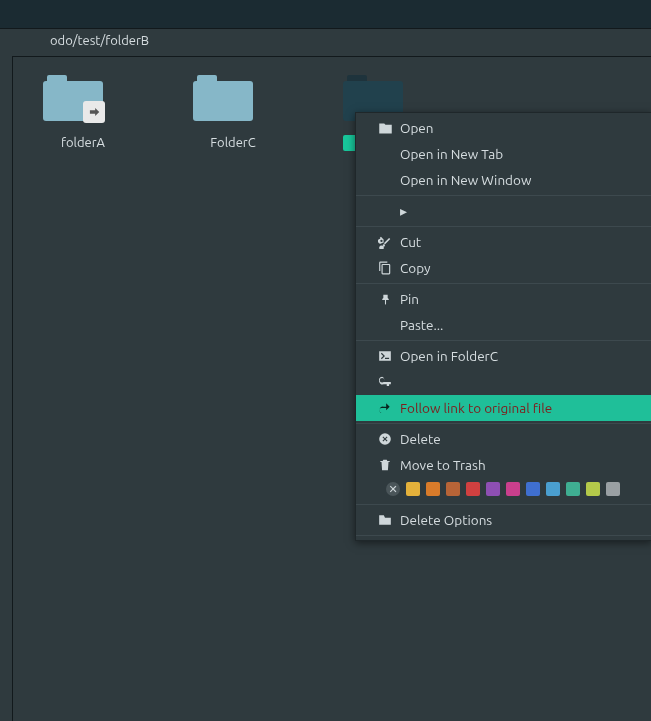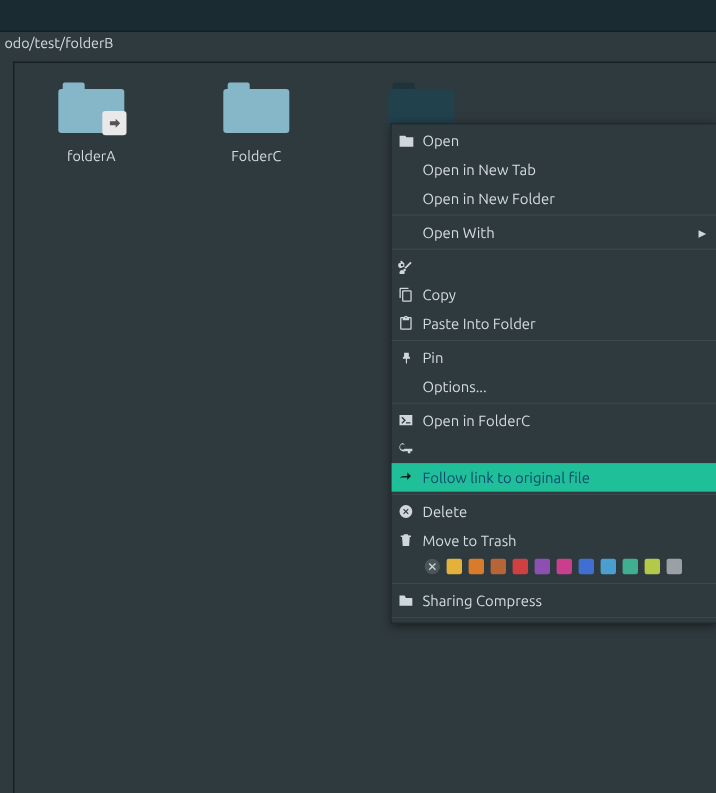--- a/index.html
+++ b/index.html
@@ -1,35 +1,35 @@
 <!DOCTYPE html>
 <html><head>
 <meta charset="utf-8">
 <style>
   html,body{margin:0;padding:0;width:651px;height:721px;background:#2f3a3e;font-family:"Ubuntu","Noto Sans",sans-serif;font-size:14px;color:#d6dde0;overflow:hidden;}
   .topbar{height:28px;background:#1b2b32;border-bottom:1px solid #12191c;}
-  .breadcrumb{height:22px;line-height:22px;padding:0 4px;color:#d6dde0;background:#2f3a3e;font-size:13px;}
+  .breadcrumb{height:22px;line-height:22px;padding:0 4px;color:#d6dde0;background:#2f3a3e;font-size:13px;margin-left:46px;}
   .content-frame{position:absolute;left:12px;top:56px;right:0;bottom:0;border:1px solid #12191c;border-right:none;border-bottom:none;background:#2f3a3e;}
   .icons{display:flex;gap:70px;padding:18px 30px;}
-  .item{display:flex;flex-direction:column;align-items:center;width:80px;}
+  .item{display:flex;flex-direction:column;width:80px;}
   .folder{width:60px;height:46px;position:relative;}
   .folder .tab{position:absolute;top:0;left:4px;width:20px;height:8px;background:#86b7c8;border-radius:2px 2px 0 0;}
   .folder .body{position:absolute;top:6px;left:0;width:60px;height:40px;background:#86b7c8;border-radius:3px;}
   .folder.dark .tab{background:#1e333c;}
   .folder.dark .body{background:#21414d;}
   .link-badge{position:absolute;bottom:-2px;right:-2px;width:22px;height:22px;background:#e9e9e9;border-radius:3px;display:flex;align-items:center;justify-content:center;color:#555;font-size:14px;}
   .label{margin-top:14px;font-size:13px;text-align:center;white-space:nowrap;}
   .label.sel{background:#18c79b;color:#072b22;padding:1px 4px;border-radius:2px;}
 
   .ctxmenu{position:absolute;left:355px;top:112px;width:296px;background:#2f3a3e;box-shadow:0 2px 8px rgba(0,0,0,.5);border:1px solid #1f272a;border-right:none;padding:2px 0;}
-  .mi{display:flex;align-items:center;height:26px;padding:0 10px 0 4px;color:#d6dde0;cursor:default;}
+  .mi{display:flex;align-items:center;height:26px;padding:0 10px 0 20px;color:#d6dde0;cursor:default;}
   .mi .ic{width:18px;height:18px;margin-right:6px;display:flex;align-items:center;justify-content:center;color:#cfd7da;}
   .mi .tx{flex:1;font-size:13.5px;white-space:nowrap;}
   .mi .sub{color:#cfd7da;}
-  .mi.hl{background:#1fbf99;color:#0c4a6e;}
+  .mi.hl{background:#1fbf99;color:#7f1d1d;}
   .mi.hl .ic{color:#08261f;}
   .sep{height:1px;background:#3d494e;margin:2px 0;}
   .colors{display:flex;align-items:center;gap:6px;padding:4px 10px 6px 30px;}
   .sw{width:14px;height:14px;border-radius:2px;}
   .sw.clear{background:#4a5559;display:flex;align-items:center;justify-content:center;color:#cfd7da;font-size:11px;border-radius:50%;}
   svg{display:block;}
 </style>
 </head>
 <body>
 
@@ -80,64 +80,56 @@
         </svg>
       </span>
     <span class="tx">Open</span>
   </div>
   <div class="mi">
     <span class="ic"></span>
     <span class="tx">Open in New Tab</span>
   </div>
   <div class="mi">
     <span class="ic"></span>
-    <span class="tx">Open in New Folder</span>
+    <span class="tx">Open in New Window</span>
   </div>
   <div class="sep"></div>
   <div class="mi">
     <span class="ic"></span>
-    <span class="tx">Open With</span>
     <span class="sub">▸</span>
   </div>
   <div class="sep"></div>
   <div class="mi">
     <span class="ic">
         <svg width="14" height="14" viewBox="0 0 24 24">
           <path fill="currentColor" d="M9.6 7.6L5 3 3 5l4.6 4.6A4 4 0 106 14a4 4 0 002.8-1.2L12 16l-3.2 3.2A4 4 0 1010 22a4 4 0 00-1.2-2.8L21 7l-2-2-9.4 9.4L9.6 7.6zM6 12a2 2 0 110-4 2 2 0 010 4zm4 8a2 2 0 110-4 2 2 0 010 4z"></path>
         </svg>
       </span>
+    <span class="tx">Cut</span>
   </div>
   <div class="mi">
     <span class="ic">
         <svg width="14" height="14" viewBox="0 0 24 24">
           <path fill="currentColor" d="M16 1H4a2 2 0 00-2 2v14h2V3h12V1zm3 4H8a2 2 0 00-2 2v14a2 2 0 002 2h11a2 2 0 002-2V7a2 2 0 00-2-2zm0 16H8V7h11v14z"></path>
         </svg>
       </span>
     <span class="tx">Copy</span>
-  </div>
-  <div class="mi">
-    <span class="ic">
-        <svg width="14" height="14" viewBox="0 0 24 24">
-          <path fill="currentColor" d="M19 2h-4.18A3 3 0 009.18 2H5a2 2 0 00-2 2v16a2 2 0 002 2h14a2 2 0 002-2V4a2 2 0 00-2-2zm-7 0a1 1 0 110 2 1 1 0 010-2zm7 18H5V4h2v3h10V4h2v16z"></path>
-        </svg>
-      </span>
-    <span class="tx">Paste Into Folder</span>
   </div>
   <div class="sep"></div>
   <div class="mi">
     <span class="ic">
         <svg width="13" height="13" viewBox="0 0 24 24">
           <path fill="currentColor" d="M16 3v6l2 2v2h-5v7l-1 2-1-2v-7H6v-2l2-2V3h8z"></path>
         </svg>
       </span>
     <span class="tx">Pin</span>
   </div>
   <div class="mi">
     <span class="ic"></span>
-    <span class="tx">Options...</span>
+    <span class="tx">Paste...</span>
   </div>
   <div class="sep"></div>
   <div class="mi">
     <span class="ic">
         <svg width="14" height="14" viewBox="0 0 24 24">
           <path fill="currentColor" d="M2 4h20v16H2V4zm3 4l4 4-4 4 1.4 1.4L12 12 6.4 6.6 5 8zm7 9h7v-2h-7v2z"></path>
         </svg>
       </span>
     <span class="tx">Open in FolderC</span>
   </div>
@@ -188,16 +180,16 @@
       <div class="sw" style="background: rgb(180, 201, 74);"></div>
       <div class="sw" style="background: rgb(154, 160, 163);"></div>
     </div>
   <div class="sep"></div>
   <div class="mi">
     <span class="ic">
         <svg width="14" height="14" viewBox="0 0 24 24">
           <path fill="currentColor" d="M10 4H2v16h20V8H12l-2-4z"></path>
         </svg>
       </span>
-    <span class="tx">Sharing Compress</span>
+    <span class="tx">Delete Options</span>
   </div>
   <div class="sep"></div>
 </div>
 
 </body></html>

